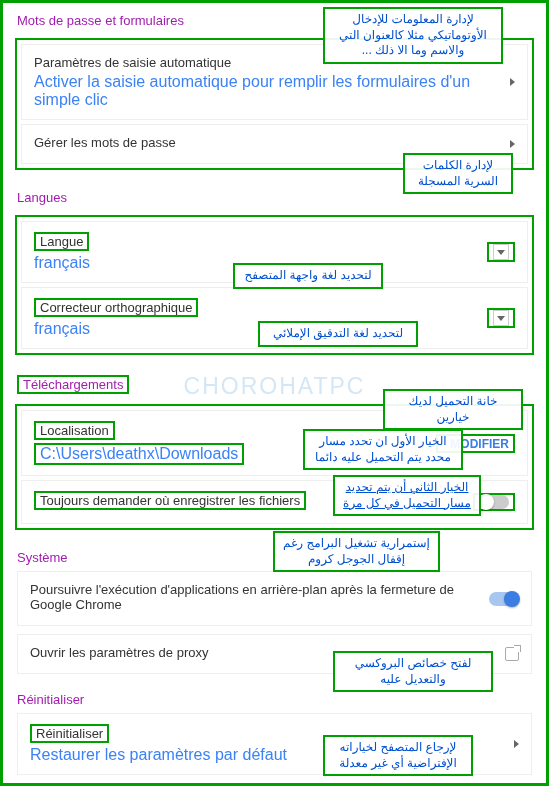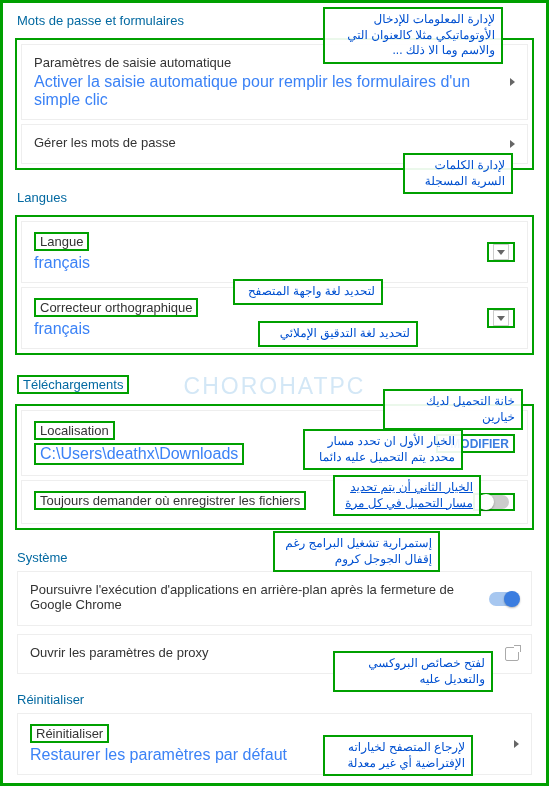--- a/index.html
+++ b/index.html
@@ -5,21 +5,21 @@
   * { box-sizing: border-box; margin: 0; padding: 0; }
   body {
     font-family: Arial, sans-serif;
     font-size: 13px;
     background: #fff;
     width: 549px;
     border: 3px solid #00a000;
     position: relative;
   }
   .section-header {
-    color: #0369a1;
+    color: #a21caf;
     font-size: 13px;
     font-weight: normal;
     padding: 10px 14px 6px;
   }
   .row {
     border: 1px solid #eee;
     margin: 0 14px 8px;
     padding: 10px 12px;
     position: relative;
     display: flex;
@@ -97,21 +97,21 @@
     display: inline-block;
     padding: 0 4px;
   }
   .annot {
     position: absolute;
     border: 2px solid #00a000;
     background: rgba(255,255,255,0.92);
     color: #0050d0;
     font-size: 12px;
     padding: 3px 6px;
-    text-align: right;
+    text-align: center;
     direction: rtl;
     line-height: 1.3;
     z-index: 10;
   }
   .watermark {
     position: absolute;
     top: 370px;
     left: 50%;
     transform: translateX(-50%);
     font-size: 23px;
@@ -204,20 +204,20 @@
 <div class="row">
   <div class="row-inner">
     <div class="row-title"><span class="gbox">Réinitialiser</span></div>
     <div class="row-sub">Restaurer les paramètres par défaut</div>
   </div>
   <div class="chev"></div>
 </div>
 
 <div class="annot" style="top:4px; left:320px; width:180px;">لإدارة المعلومات للإدخال الأوتوماتيكي مثلا كالعنوان التي والاسم وما الا ذلك ...</div>
 <div class="annot" style="top:150px; left:400px; width:110px;">لإدارة الكلمات السرية المسجلة</div>
-<div class="annot" style="top:260px; left:230px; width:150px;margin-top:16px;">لتحديد لغة واجهة المتصفح</div>
+<div class="annot" style="top:260px; left:230px; width:150px;">لتحديد لغة واجهة المتصفح</div>
 <div class="annot" style="top:318px; left:255px; width:160px;">لتحديد لغة التدقيق الإملائي</div>
 <div class="annot" style="top:386px; left:380px; width:140px;">خانة التحميل لديك خيارين</div>
 <div class="annot" style="top:426px; left:300px; width:160px;">الخيار الأول ان تحدد مسار محدد يتم التحميل عليه دائما</div>
 <div class="annot" style="top:472px; left:330px; width:148px;text-decoration:underline;">الخيار الثاني أن يتم تحديد مسار التحميل في كل مرة</div>
 <div class="annot" style="top:528px; left:270px; width:167px;">إستمرارية تشغيل البرامج رغم إقفال الجوجل كروم</div>
 <div class="annot" style="top:648px; left:330px; width:160px;">لفتح خصائص البروكسي والتعديل عليه</div>
 <div class="annot" style="top:732px; left:320px; width:150px;">لإرجاع المتصفح لخياراته الإفتراضية أي غير معدلة</div>
 
 </body></html>

